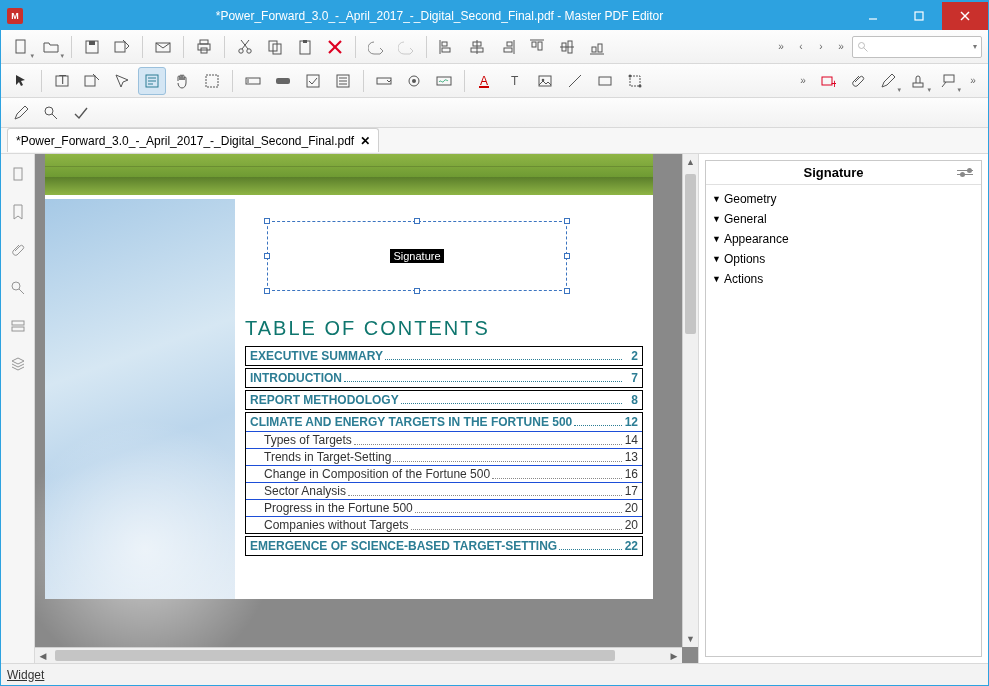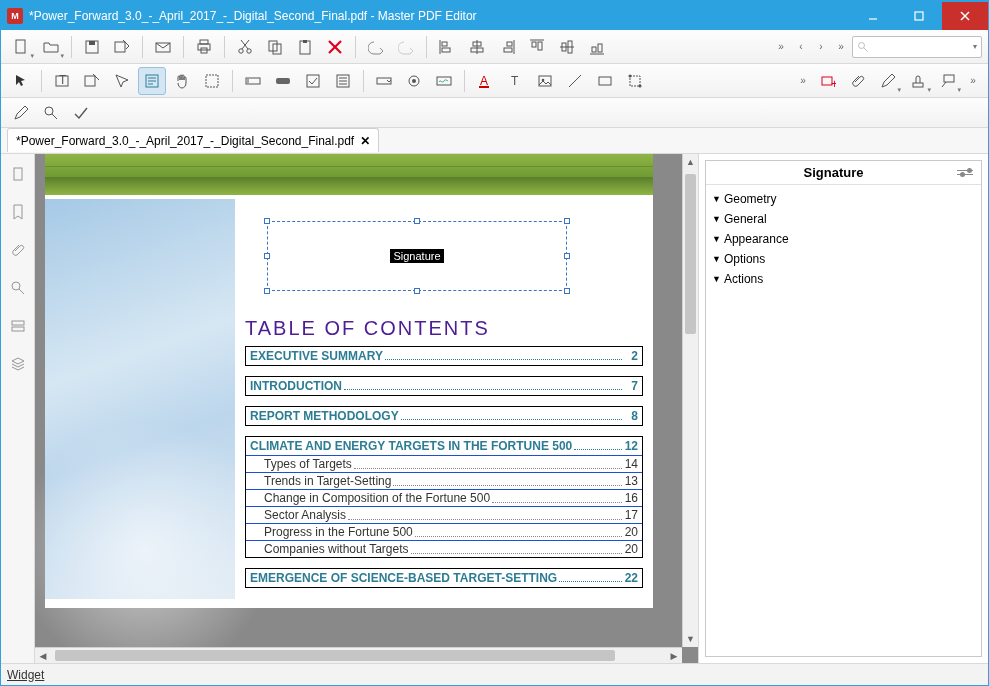--- a/index.html
+++ b/index.html
@@ -3,21 +3,21 @@
 <meta charset="utf-8">
 <style>
 * { margin: 0; padding: 0; box-sizing: border-box; font-family: "Segoe UI", Tahoma, sans-serif; font-size: 12px; }
 body { background: #fff; }
 
 .window { width: 989px; height: 686px; display: flex; flex-direction: column; border: 1px solid #2da2e0; }
 
 
 .titlebar { height: 29px; background: #2da2e0; display: flex; align-items: center; color: #fff; }
 .titlebar .app-icon { width: 16px; height: 16px; margin: 0 6px; background: #c9302c; border-radius: 2px; display: flex; align-items: center; justify-content: center; font-size: 9px; font-weight: bold; }
-.titlebar .title { flex: 1; text-align: left; font-size: 12px; }
+.titlebar .title { flex: 1; text-align: center; font-size: 12px; }
 .titlebar .win-btns { display: flex; }
 .titlebar .win-btn { width: 46px; height: 28px; display: flex; align-items: center; justify-content: center; cursor: pointer; }
 .titlebar .win-btn.close { background: #c9302c; }
 .titlebar .win-btn svg { width: 10px; height: 10px; }
 
 
 .menubar { height: 22px; background: #fff; display: flex; align-items: center; padding: 0 4px; border-bottom: 1px solid #e5e5e5; }
 .menubar .menu-item { padding: 2px 8px; cursor: pointer; }
 
 
@@ -59,22 +59,22 @@
 .page-body { display: flex; }
 .sky-col { width: 190px; height: 400px; background: linear-gradient(160deg,#a6c9e6 0%, #d6e7f3 40%, #bcd6ec 60%, #dfeaf4 100%); position: relative; }
 .sky-col::after { content:""; position:absolute; left:-30px; bottom:-80px; width:260px; height:260px; border-radius:50%; background: radial-gradient(circle,#fff 0%,rgba(255,255,255,0) 70%); opacity:.6; }
 .toc-col { flex: 1; padding: 0 10px 10px 10px; position: relative; }
 .sig-box { position: absolute; left: 32px; top: 22px; width: 300px; height: 70px; border: 1px dashed #3b74c0; background: rgba(255,255,255,.7); display:flex; align-items:center; justify-content:center; }
 .sig-box .label { background: #000; color: #fff; padding: 1px 3px; font-size: 11px; }
 .sig-handle { position: absolute; width: 6px; height: 6px; background: #fff; border: 1px solid #3b74c0; }
 .h-nw{left:-4px;top:-4px;} .h-n{left:50%;top:-4px;margin-left:-3px;} .h-ne{right:-4px;top:-4px;}
 .h-w{left:-4px;top:50%;margin-top:-3px;} .h-e{right:-4px;top:50%;margin-top:-3px;}
 .h-sw{left:-4px;bottom:-4px;} .h-s{left:50%;bottom:-4px;margin-left:-3px;} .h-se{right:-4px;bottom:-4px;}
-.toc-title { color: #4c1d95; font-size: 20px; letter-spacing: 2px; margin-top: 118px; margin-bottom: 6px; font-weight: 400; }
-.toc-block { border: 1px solid #000; margin-bottom: 10px; }
+.toc-title { color: #0f766e; font-size: 20px; letter-spacing: 2px; margin-top: 118px; margin-bottom: 6px; font-weight: 400; }
+.toc-block { border: 1px solid #000; margin-bottom: 2px; }
 .toc-line { display: flex; padding: 2px 4px; color: #2c7d94; font-weight: bold; font-size: 11px; }
 .toc-line .dots { flex:1; border-bottom: 1px dotted #2c7d94; margin: 0 2px 3px 2px; }
 .toc-sub { display: flex; padding: 1px 4px 1px 18px; color: #333; font-size: 9.5px; border-top: 1px solid #1d4ed8; }
 .toc-sub .dots { flex:1; border-bottom: 1px dotted #888; margin: 0 2px 2px 2px; }
 .toc-line .pg, .toc-sub .pg { min-width: 14px; text-align: right; }
 
 
 .vscroll { position: absolute; right: 0; top: 0; bottom: 16px; width: 16px; background: #f0f0f0; border-left:1px solid #d0d0d0; }
 .vscroll .thumb { position:absolute; left:2px; right:2px; top:20px; height:160px; background:#c5c5c5; border-radius:2px; }
 .vscroll .arr { position:absolute; left:0;right:0; height:16px; display:flex;align-items:center;justify-content:center; font-size:9px; color:#666;}

